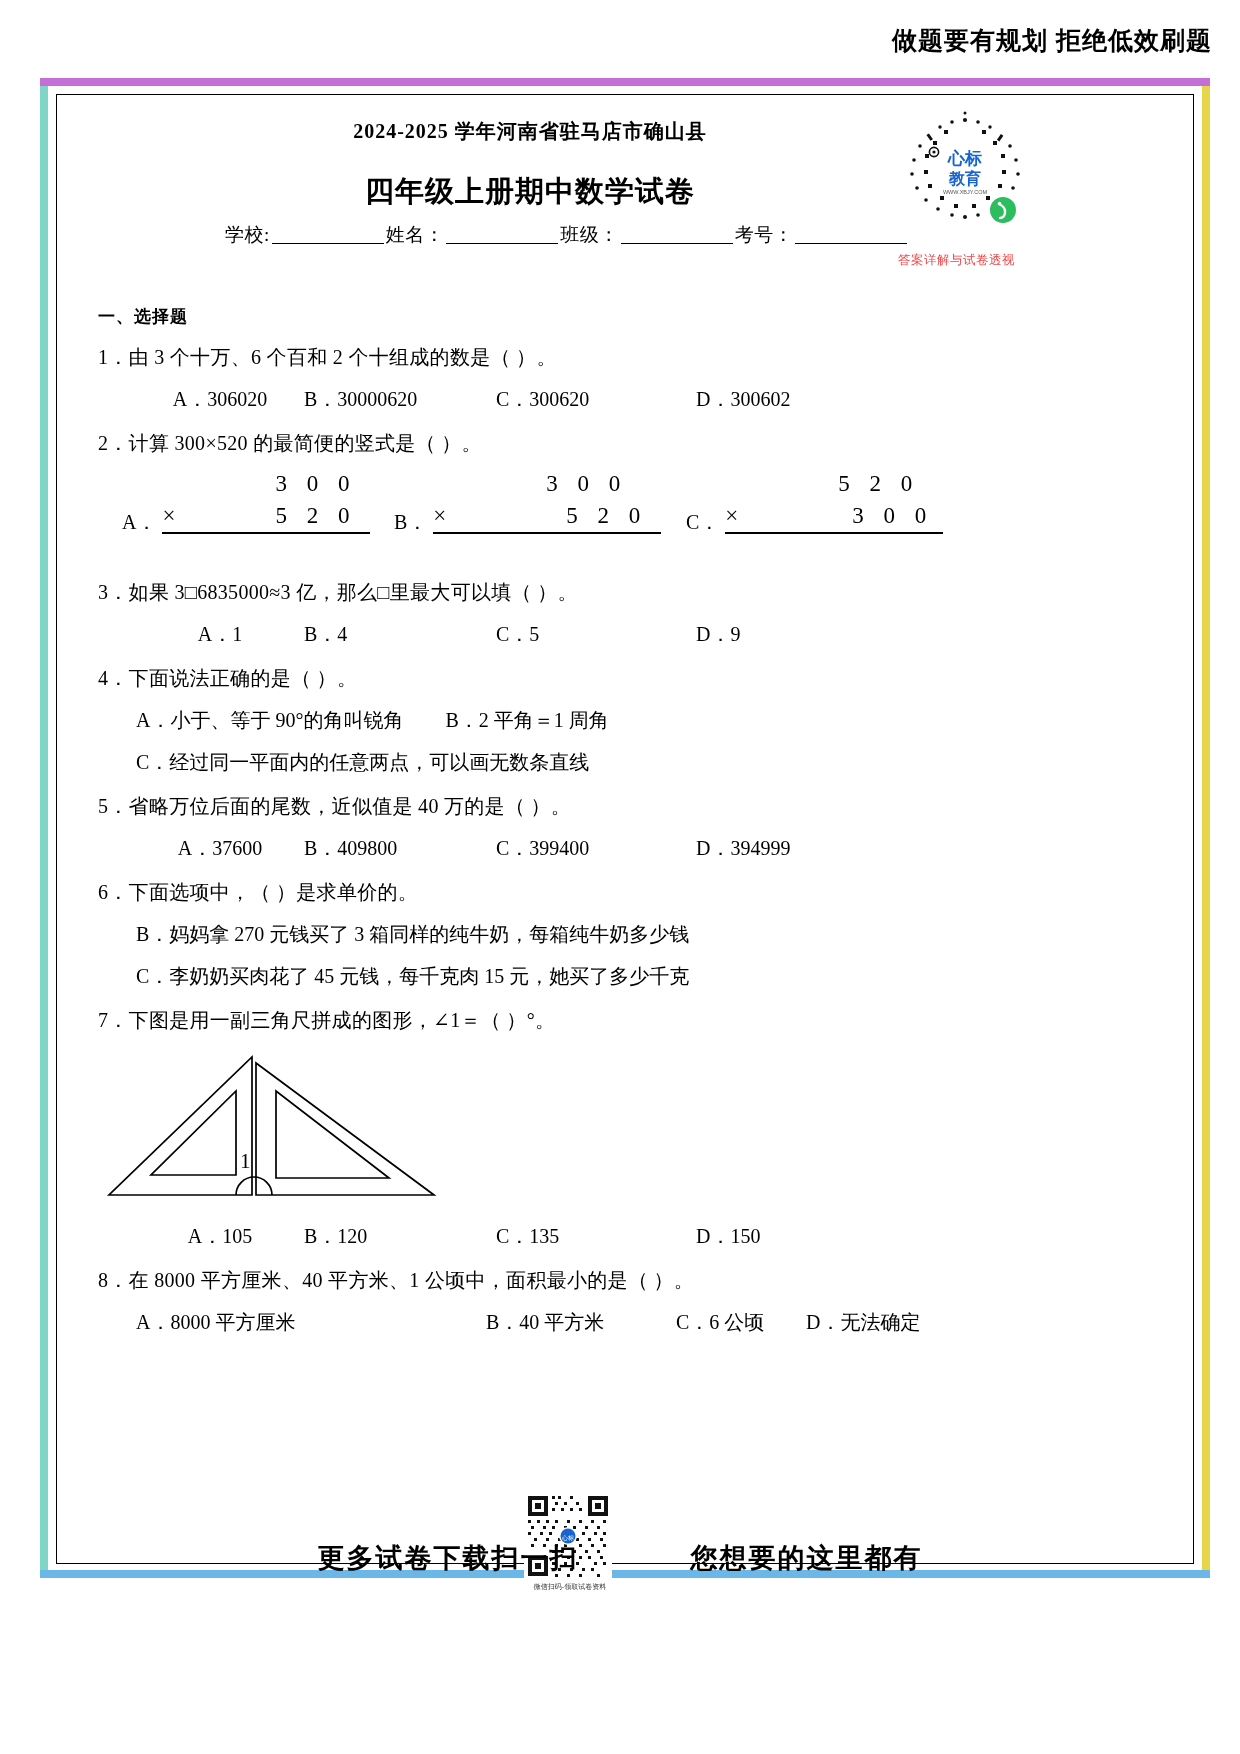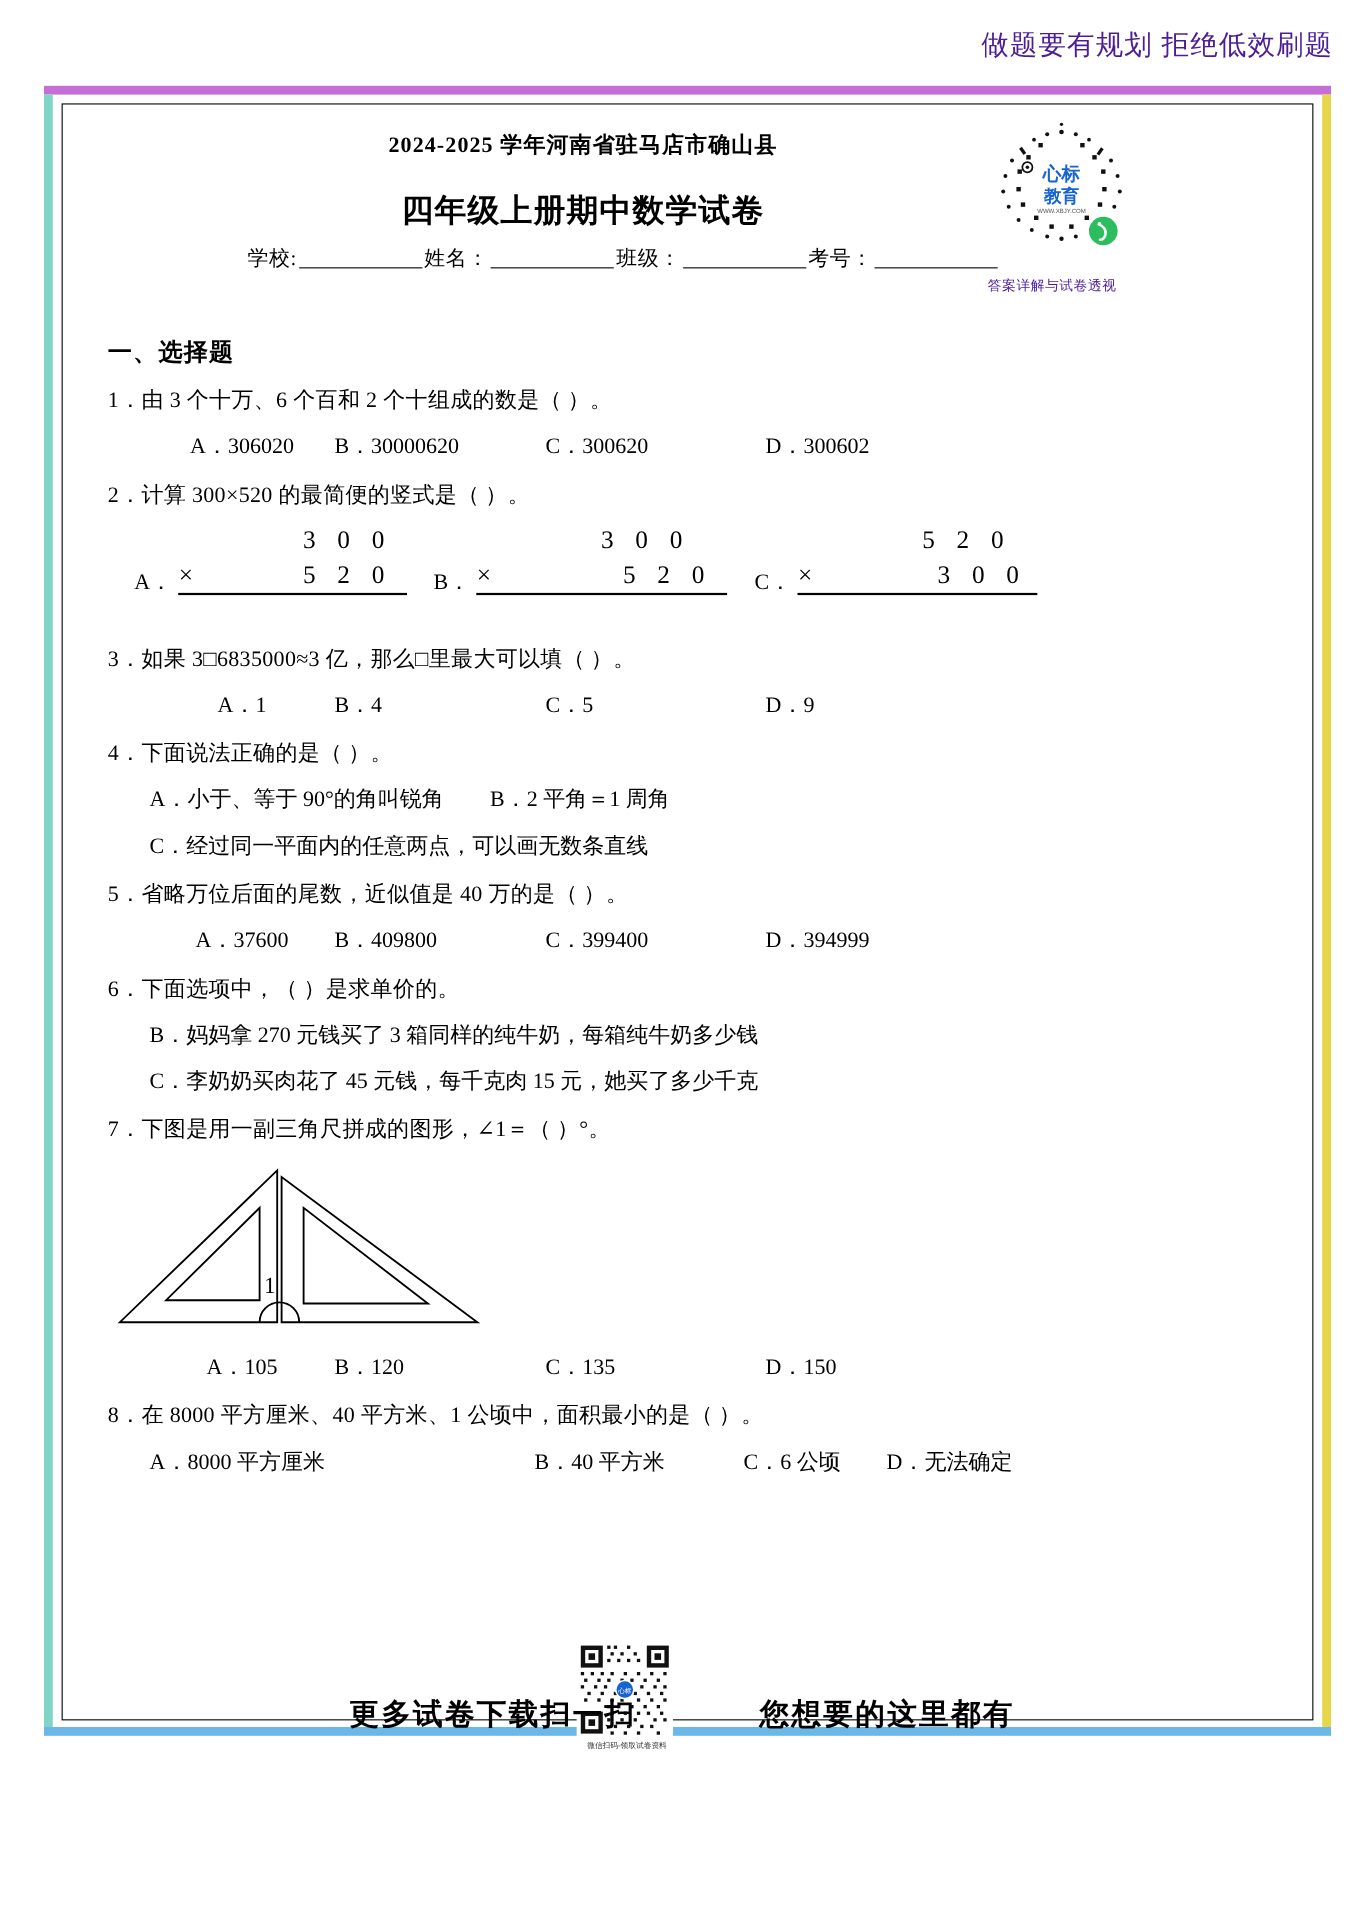--- a/index.html
+++ b/index.html
@@ -33,21 +33,21 @@
   }
   .logo-url {
     position:absolute; left:56px; top:40px;
     font-family:"Liberation Sans", sans-serif;
     font-style:italic; font-weight:bold; font-size:11px;
     color:#3b3b3b; letter-spacing:0.5px; white-space:nowrap;
   }
   .slogan {
     position:absolute; right:28px; top:24px;
     font-family:"Liberation Sans", sans-serif;
-    font-size:25px; font-weight:normal; color:#4c1d95; white-space:nowrap;
+    font-size:25px; font-weight:bold; color:#000000; white-space:nowrap;
     letter-spacing:1px;
   }
 
   
   .bar-purple {
     position:absolute; left:40px; top:78px; width:1170px; height:8px;
     background:#c36fd6;
   }
   .bar-left {
     position:absolute; left:40px; top:86px; width:8px; height:1490px;
@@ -91,30 +91,30 @@
     width:112px; height:20px; vertical-align:-3px; margin:0 2px;
   }
 
   
   .qr {
     position:absolute; left:900px; top:108px; width:130px; height:120px;
   }
   .qr-caption {
     position:absolute; left:898px; top:252px;
     font-family:"Liberation Sans", sans-serif;
-    font-size:12.5px; color:#4c1d95; white-space:nowrap; letter-spacing:0.5px;
+    font-size:12.5px; color:#ef4444; white-space:nowrap; letter-spacing:0.5px;
   }
 
   
   .body {
     position:absolute; left:98px; top:305px; width:1000px;
   }
   .sec-title {
     font-family:"Liberation Serif", serif;
-    font-weight:bold; font-size:22px; letter-spacing:1px;
+    font-weight:bold; font-size:17px; letter-spacing:1px;
   }
   .q {
     font-size:20px; line-height:30px; margin-top:14px; letter-spacing:0.3px;
   }
   .opts {
     margin-top:12px; margin-left:38px; font-size:20px; line-height:30px;
     display:flex;
   }
   .opts.cols4 > span { display:inline-block; }
   .opt-a { width:168px;text-align:center; }

